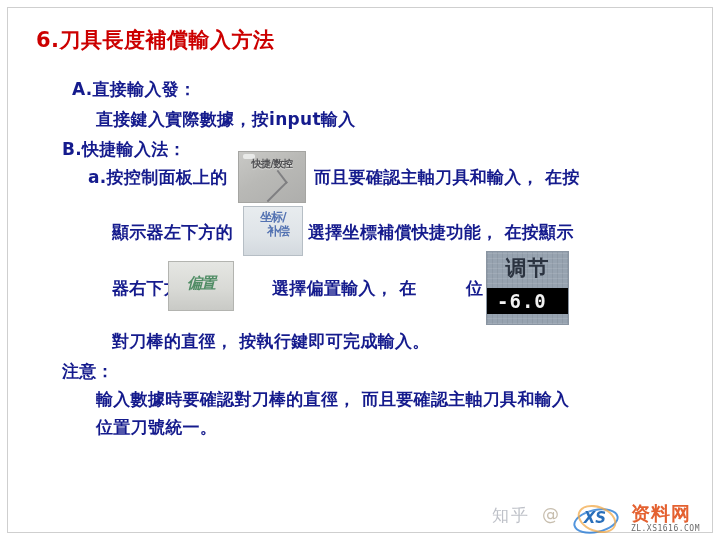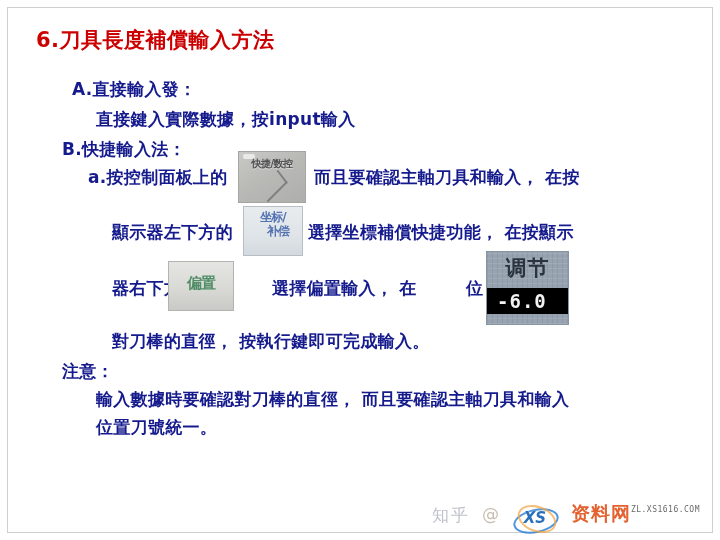--- a/index.html
+++ b/index.html
@@ -148,20 +148,21 @@
   #btn-offset .softtext {
     position: absolute;
     left: 0; right: 0;
     top: 12px;
     text-align: center;
     font-size: 15px;
     font-weight: bold;
     color: #2f7a4a;
     letter-spacing: -1px;
     opacity: .8;
+    font-style: italic;
   }
 
   
   #panel-adjust {
     left: 486px;
     top: 251px;
     width: 83px;
     height: 74px;
     background: #97a3b0;
     border: 1px solid #8a95a2;
@@ -251,21 +252,21 @@
     left: 0; right: 0; top: 5px;
     text-align: center;
     font-size: 15px;
     font-style: italic;
     font-weight: bold;
     color: #1763b5;
     text-shadow: 0 0 1px #ffffff;
   }
   #watermark .wm-right {
     display: flex;
-    flex-direction: row;
+    flex-direction: column;
     align-items: flex-start;
     line-height: 1;
   }
   #watermark .cn {
     font-size: 19px;
     font-weight: bold;
     color: #e2541f;
     letter-spacing: 1px;
   }
   #watermark .url {

